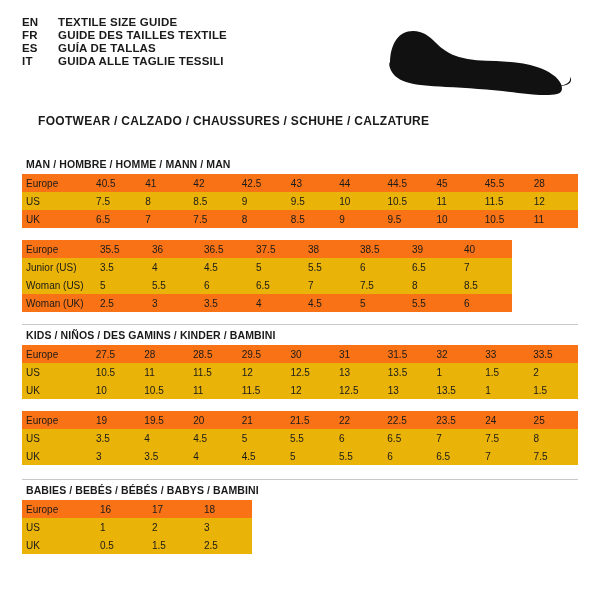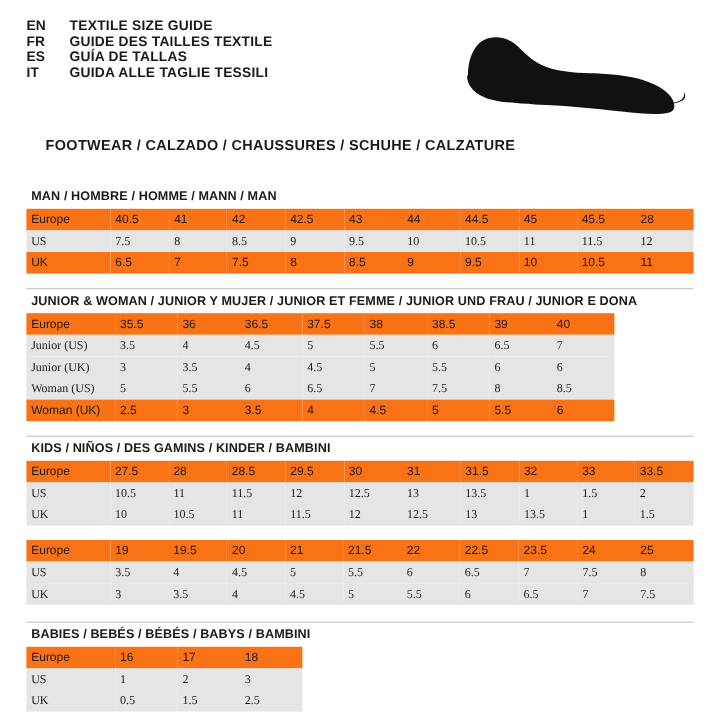--- a/index.html
+++ b/index.html
@@ -78,21 +78,21 @@
     font-size: 10px;
   }
   table.size td {
     height: 18px;
     padding: 0 0 0 4px;
     vertical-align: middle;
     white-space: nowrap;
     border: none;
   }
   table.size tr.shaded { background: #f97316; }
-  table.size tr.plain { background: #e5e5e5; font-family: Liberation Serif, serif; }
+  table.size tr.plain { background: #eab308; }
   td.label { width: 74px; }
   td.cell { width: 52px; }
 
   .spacer-18 { height: 12px; }
   .spacer-babies { height: 14px; }
 </style>
 </head>
 <body>
 
 <div class="page">
@@ -170,21 +170,20 @@
           <td class="cell">10.5</td>
           <td class="cell">11</td>
         </tr>
       </tbody>
         </table>
     </div>
 
     <div class="spacer-18"></div>
 
     <div class="group">
-      <div class="group-title">JUNIOR &amp; WOMAN / JUNIOR Y MUJER / JUNIOR ET FEMME / JUNIOR UND FRAU / JUNIOR E DONA</div>
       <table class="size">
         <tbody>
             <tr class="shaded">
           <td class="label">Europe</td>
           <td class="cell">35.5</td>
           <td class="cell">36</td>
           <td class="cell">36.5</td>
           <td class="cell">37.5</td>
           <td class="cell">38</td>
           <td class="cell">38.5</td>
@@ -194,31 +193,20 @@
         <tr class="plain">
           <td class="label">Junior (US)</td>
           <td class="cell">3.5</td>
           <td class="cell">4</td>
           <td class="cell">4.5</td>
           <td class="cell">5</td>
           <td class="cell">5.5</td>
           <td class="cell">6</td>
           <td class="cell">6.5</td>
           <td class="cell">7</td>
-        </tr>
-        <tr class="plain">
-          <td class="label">Junior (UK)</td>
-          <td class="cell">3</td>
-          <td class="cell">3.5</td>
-          <td class="cell">4</td>
-          <td class="cell">4.5</td>
-          <td class="cell">5</td>
-          <td class="cell">5.5</td>
-          <td class="cell">6</td>
-          <td class="cell">6</td>
         </tr>
         <tr class="plain">
           <td class="label">Woman (US)</td>
           <td class="cell">5</td>
           <td class="cell">5.5</td>
           <td class="cell">6</td>
           <td class="cell">6.5</td>
           <td class="cell">7</td>
           <td class="cell">7.5</td>
           <td class="cell">8</td>

